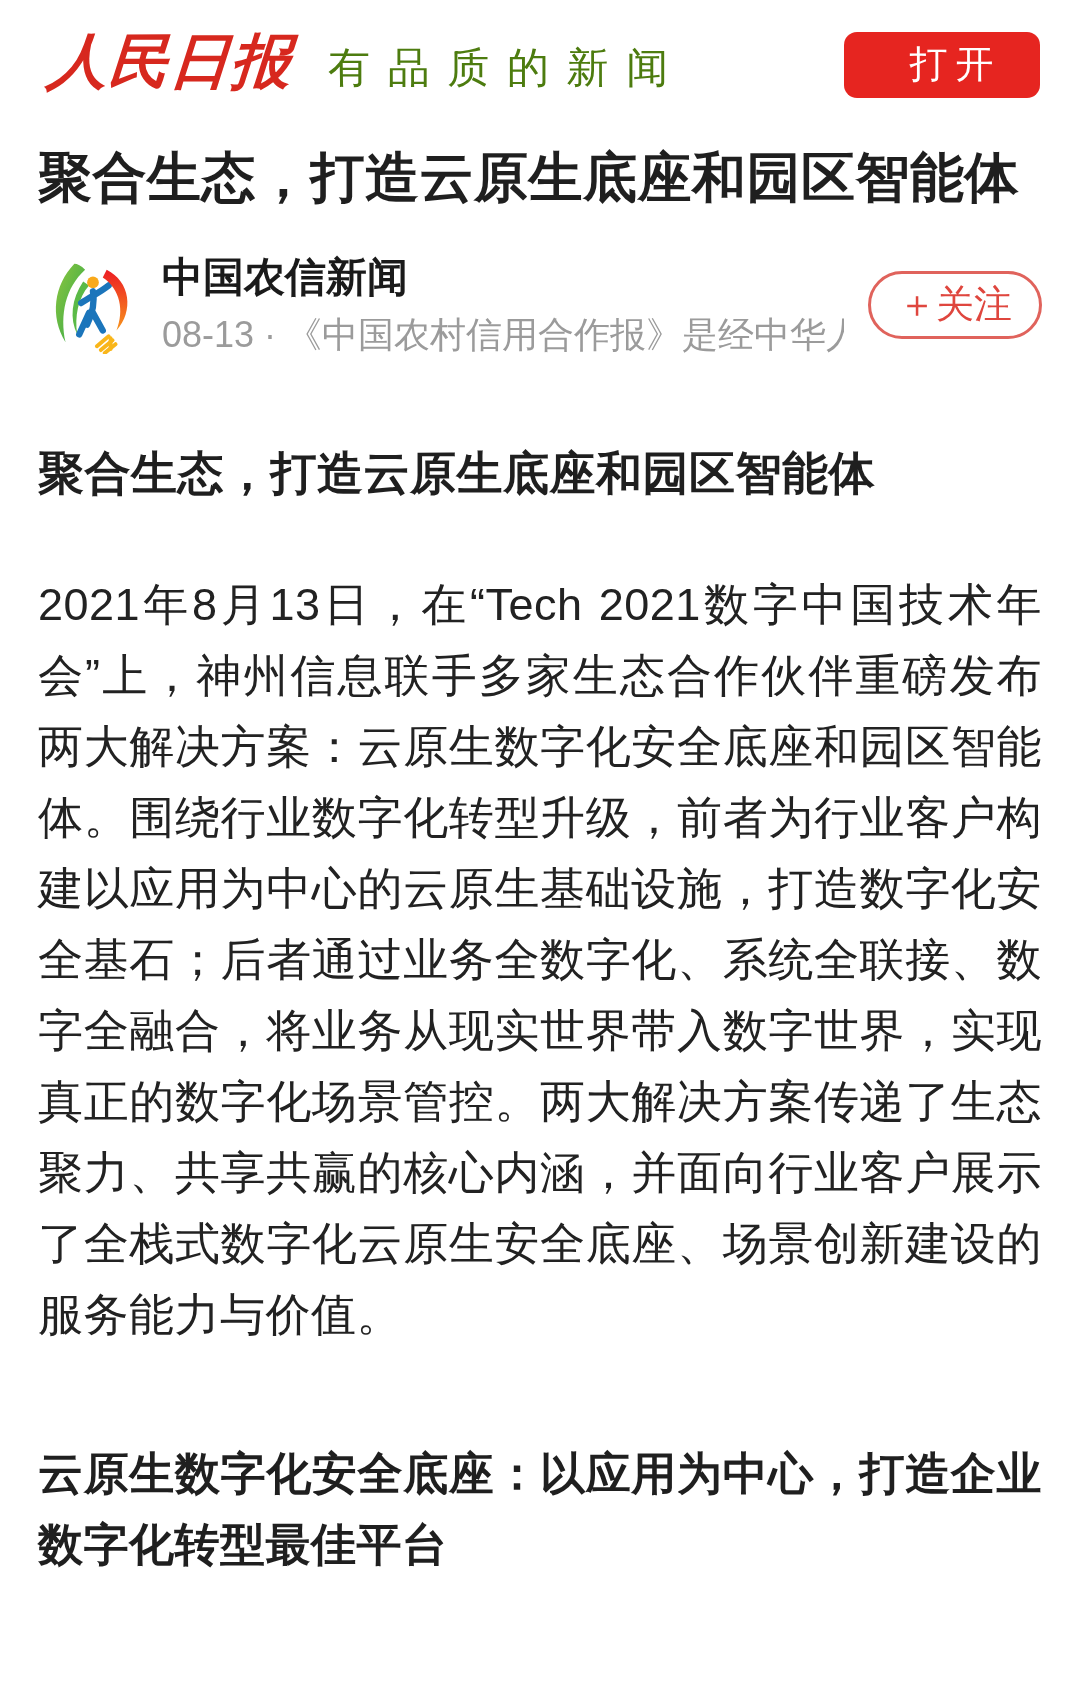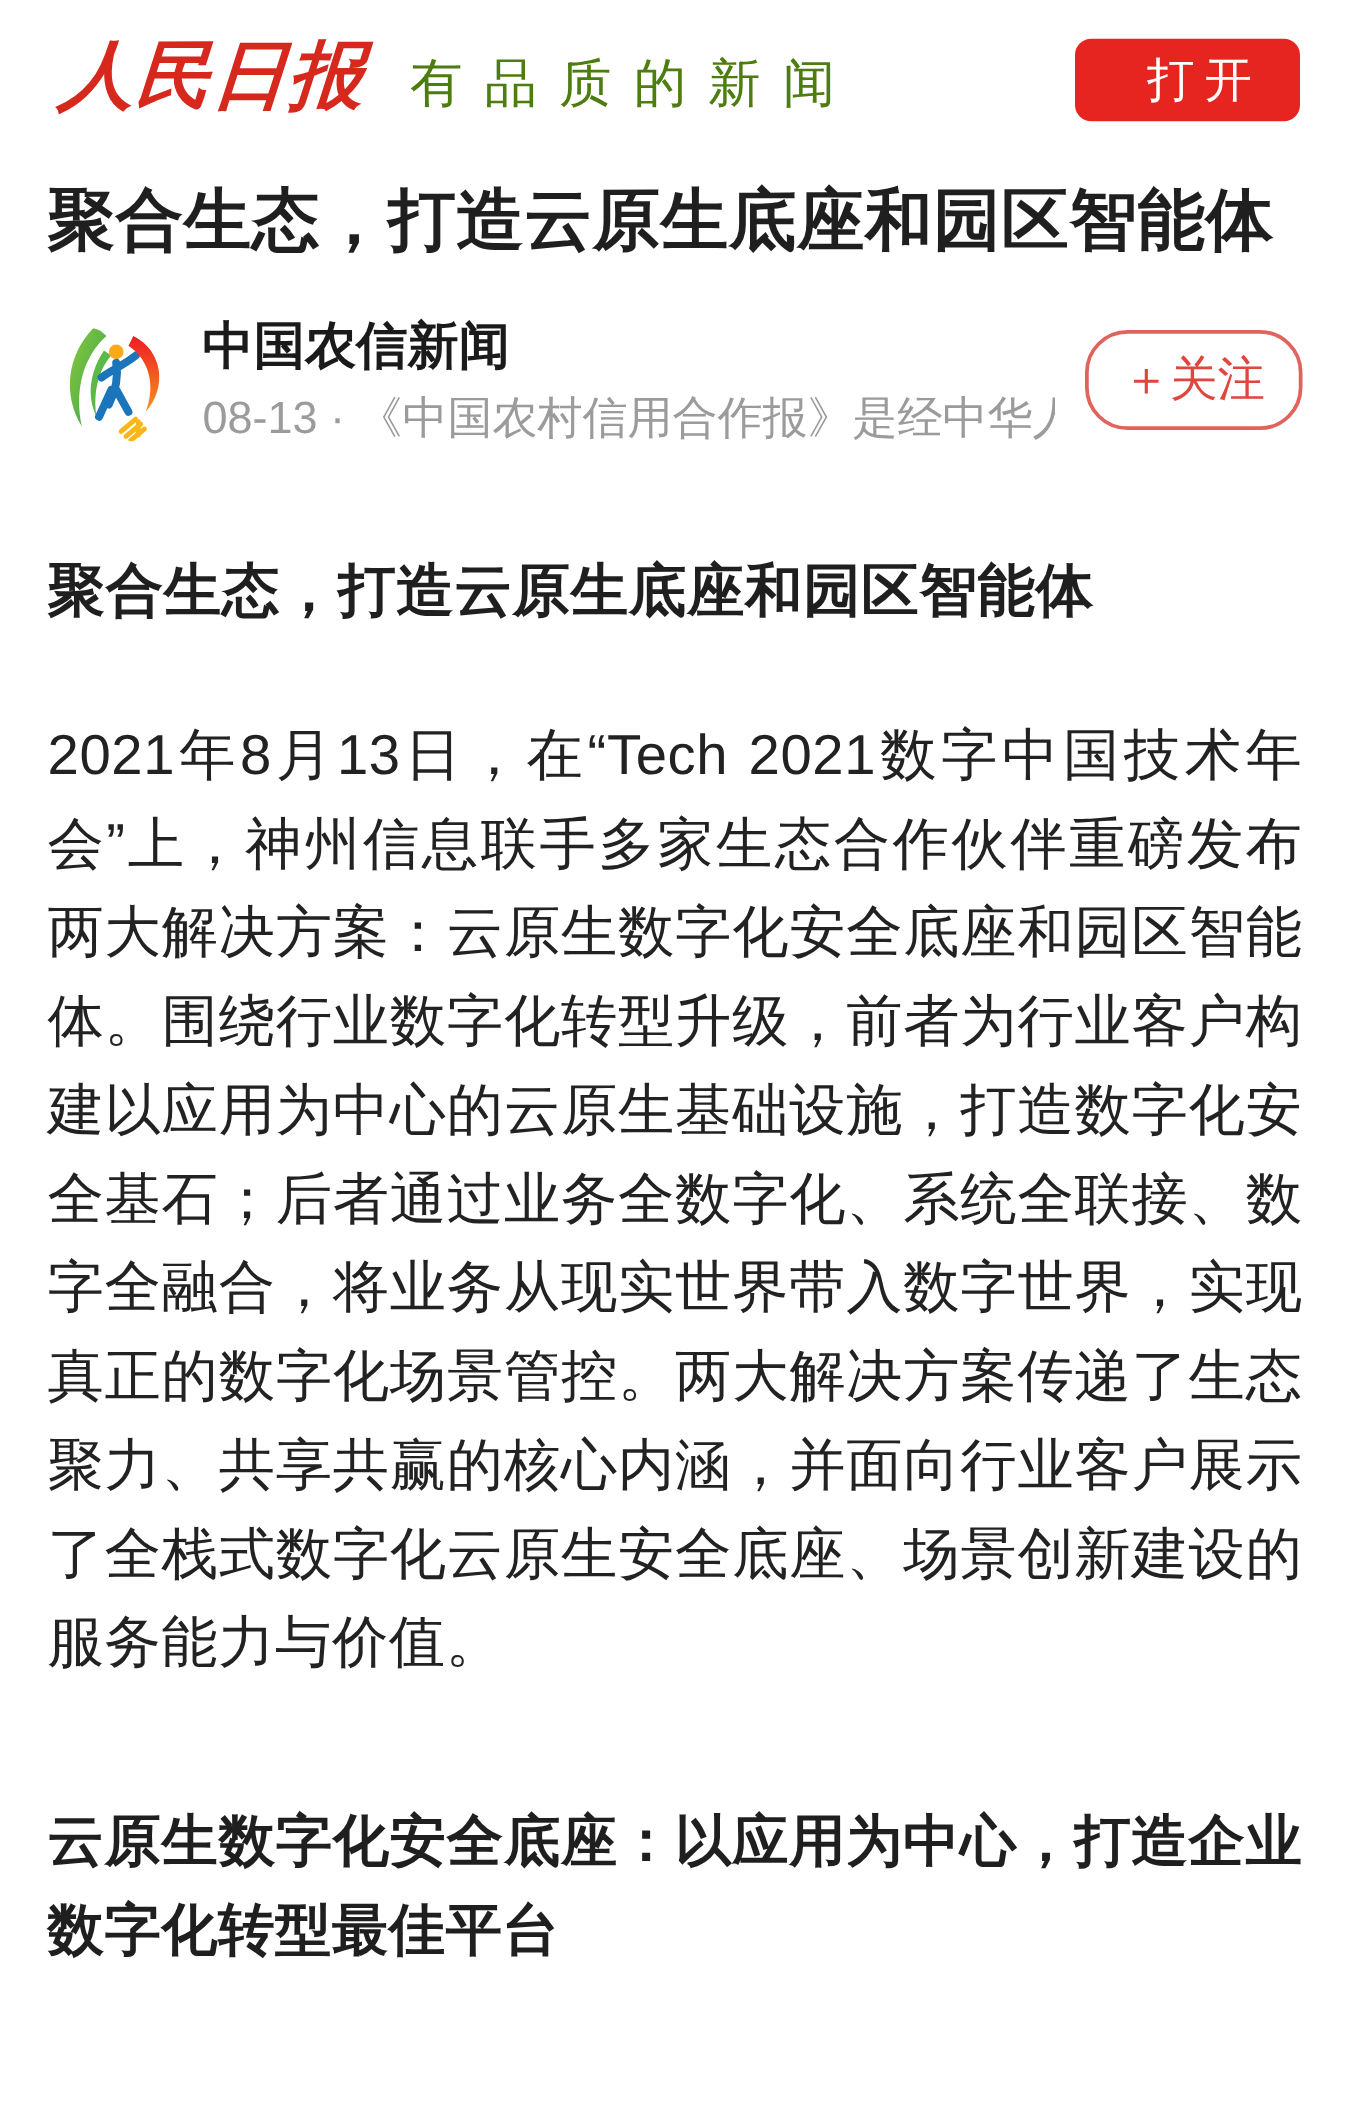--- a/index.html
+++ b/index.html
@@ -34,21 +34,21 @@
     font-size: 42px;
     line-height: 66px;
     color: #4d7c0f;
     letter-spacing: 0.42em;
     margin-left: 36px;
     white-space: nowrap;
     font-weight: 500;
   }
   .open-btn {
     flex: none;
-    width: 180px;
+    width: 196px;
     height: 66px;
     background: #e62520;
     color: #ffffff;
     font-size: 38px;
     border: none;
     border-radius: 13px;
     display: flex;
     align-items: center;
     justify-content: center;
     letter-spacing: 8px;
@@ -94,21 +94,21 @@
     margin-top: 12px;
     font-size: 36px;
     color: #9b9b9b;
     white-space: nowrap;
     overflow: hidden;
     line-height: 1.2;
   }
   .follow-btn {
     flex: none;
     width: 174px;
-    height: 80px;
+    height: 68px;
     border: 3px solid #e0635c;
     border-radius: 34px;
     background: #ffffff;
     color: #df463e;
     font-size: 38px;
     display: flex;
     align-items: center;
     justify-content: center;
     font-family: inherit;
     cursor: pointer;

